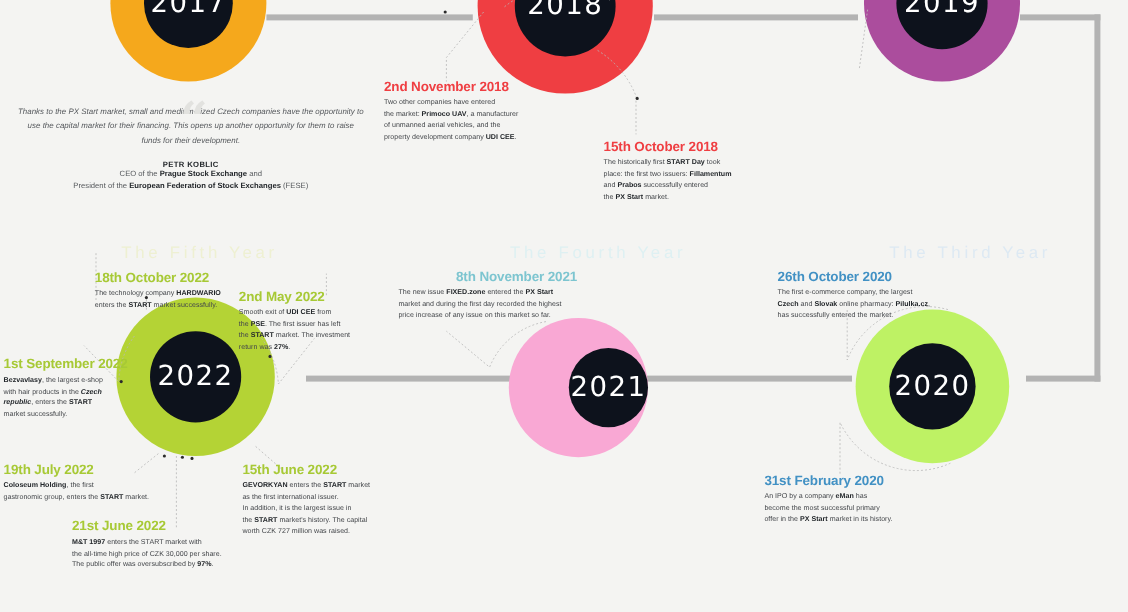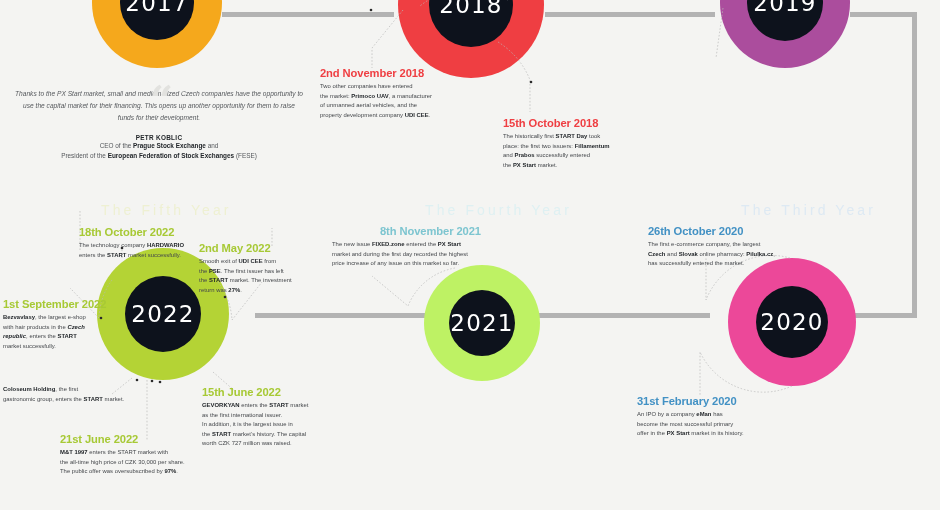--- a/index.html
+++ b/index.html
@@ -76,27 +76,27 @@
       <span>2018</span>
     </div>
   </div>
 
   <div class="year-node" style="left:720px; top:-62px; width:130px; height:130px; background:#ab4d9d;">
     <div class="year-hub" style="width:76px; height:76px;">
       <span>2019</span>
     </div>
   </div>
 
-  <div class="year-node" style="left:728px; top:258px; width:128px; height:128px; background:#ec4899;">
+  <div class="year-node" style="left:713px; top:258px; width:128px; height:128px; background:#bef264;">
     <div class="year-hub" style="width:72px; height:72px;">
       <span>2020</span>
     </div>
   </div>
 
-  <div class="year-node" style="left:424px; top:265px; width:116px; height:116px; background:#bef264;">
+  <div class="year-node" style="left:424px; top:265px; width:116px; height:116px; background:#f9a8d4;justify-content:flex-end;">
     <div class="year-hub" style="width:66px; height:66px;">
       <span>2021</span>
     </div>
   </div>
 
   <div class="year-node" style="left:97px; top:248px; width:132px; height:132px; background:#b4d335;">
     <div class="year-hub" style="width:76px; height:76px;">
       <span>2022</span>
     </div>
   </div>
@@ -168,20 +168,21 @@
     <div class="ev-date" style="color:#a7c935;">2nd May 2022</div>
     <div class="ev-body">Smooth exit of <b>UDI CEE</b> from<br>the <b>PSE</b>. The first issuer has left<br>the <b>START</b> market. The investment<br>return was <b>27%</b>.</div>
   </div>
 
   <div class="event" style="left:3px; top:265px; width:150px;margin-top:32px;">
     <div class="ev-date" style="color:#a7c935;">1st September 2022</div>
     <div class="ev-body"><b>Bezvavlasy</b>, the largest e-shop<br>with hair products in the <i>Czech<br>republic</i>, enters the <b>START</b><br>market successfully.</div>
   </div>
 
   <div class="event" style="left:3px; top:385px; width:175px;">
+    <div class="ev-date" style="color:#a7c935;">19th July 2022</div>
     <div class="ev-body"><b>Coloseum Holding</b>, the first<br>gastronomic group, enters the <b>START</b> market.</div>
   </div>
 
   <div class="event" style="left:60px; top:432px; width:210px;">
     <div class="ev-date" style="color:#a7c935;">21st June 2022</div>
     <div class="ev-body"><b>M&amp;T 1997</b> enters the START market with<br>the all-time high price of CZK 30,000 per share.<br>The public offer was oversubscribed by <b>97%</b>.</div>
   </div>
 
   <div class="event" style="left:202px; top:385px; width:190px;">
     <div class="ev-date" style="color:#a7c935;">15th June 2022</div>

